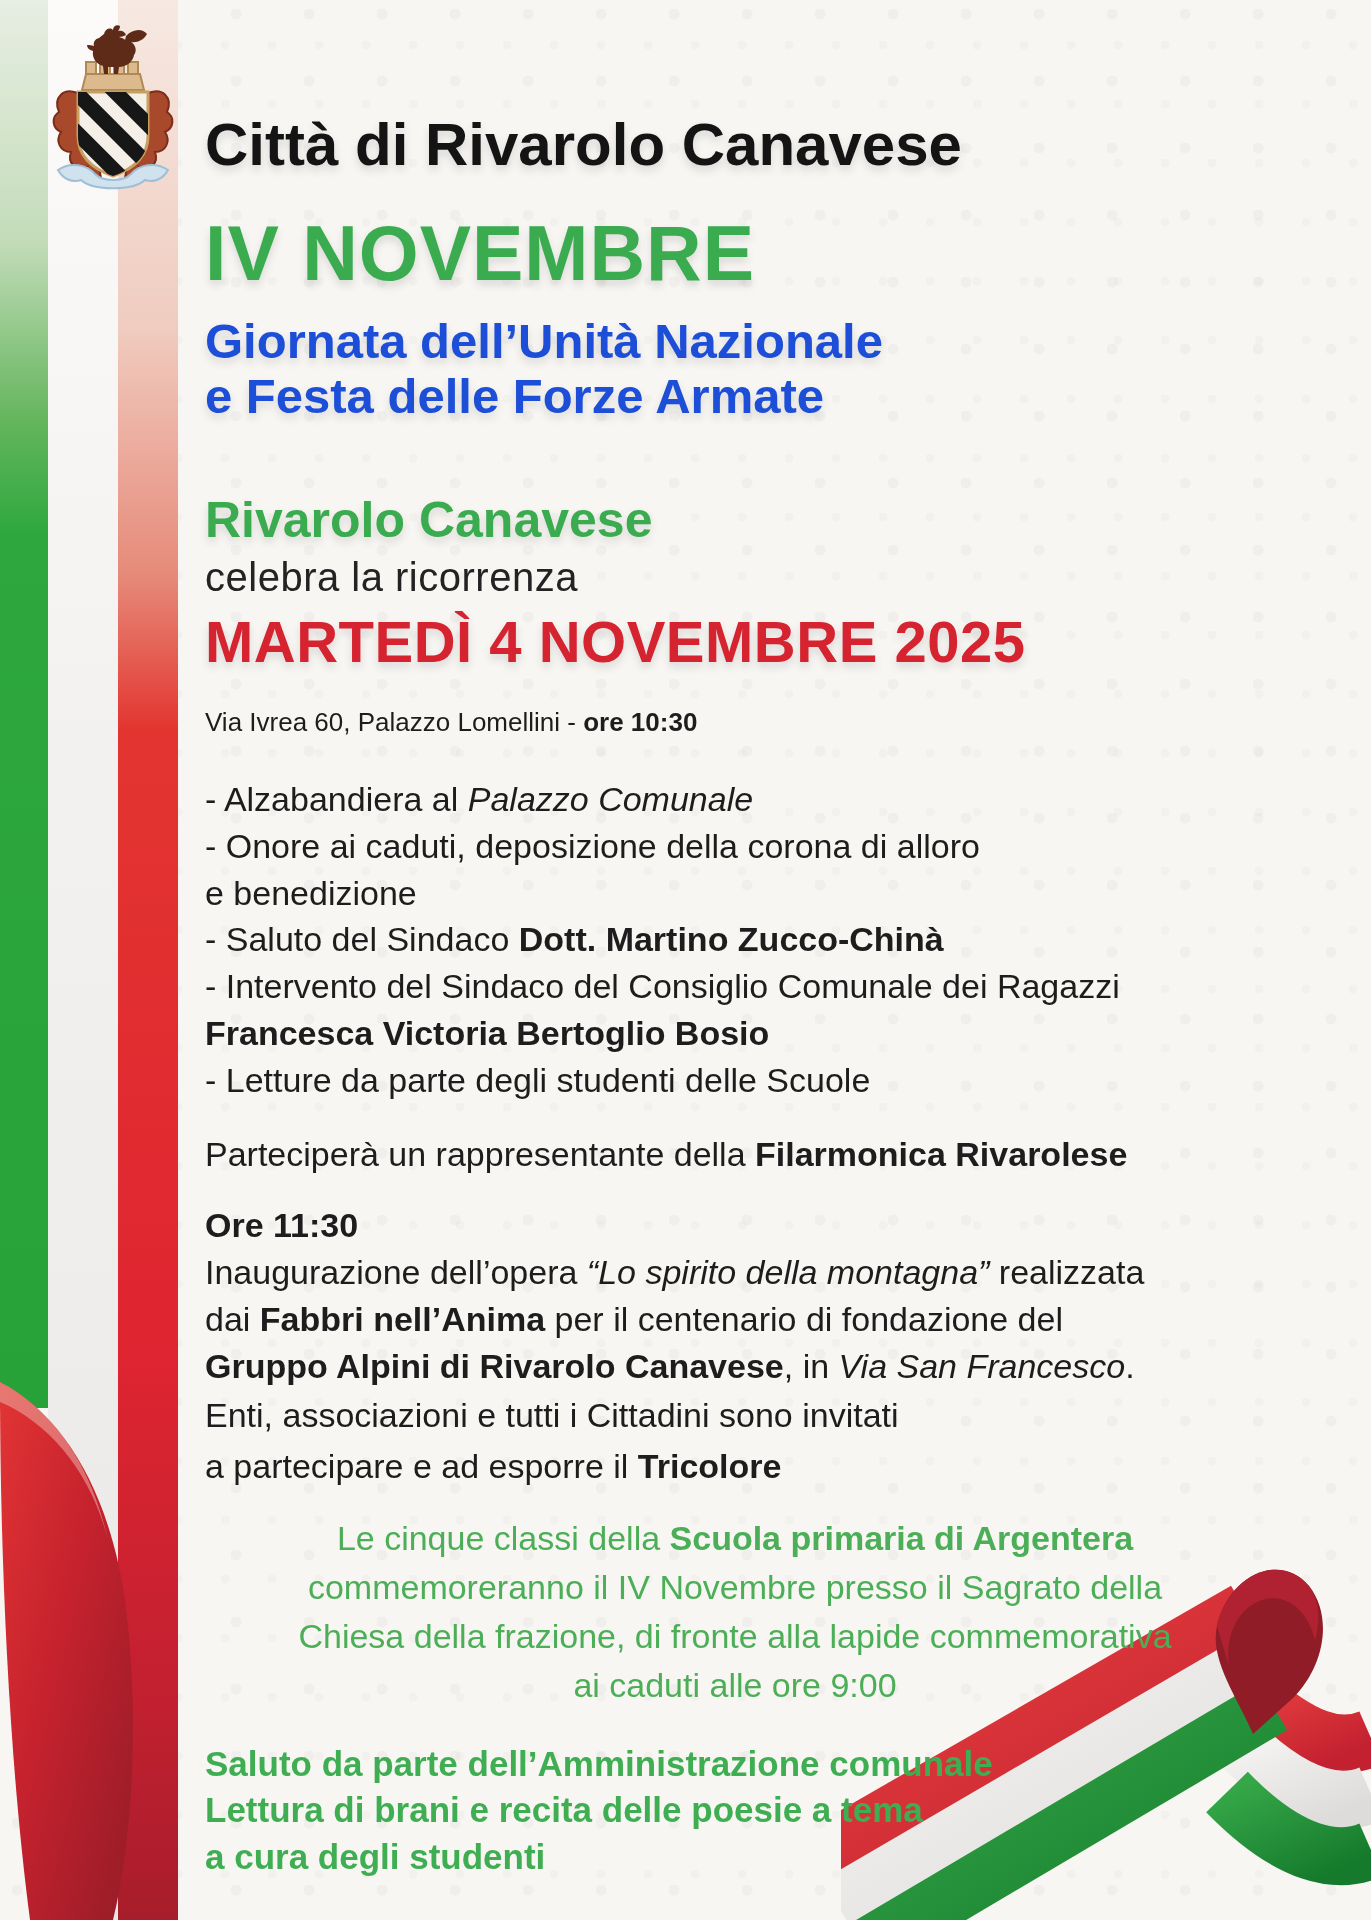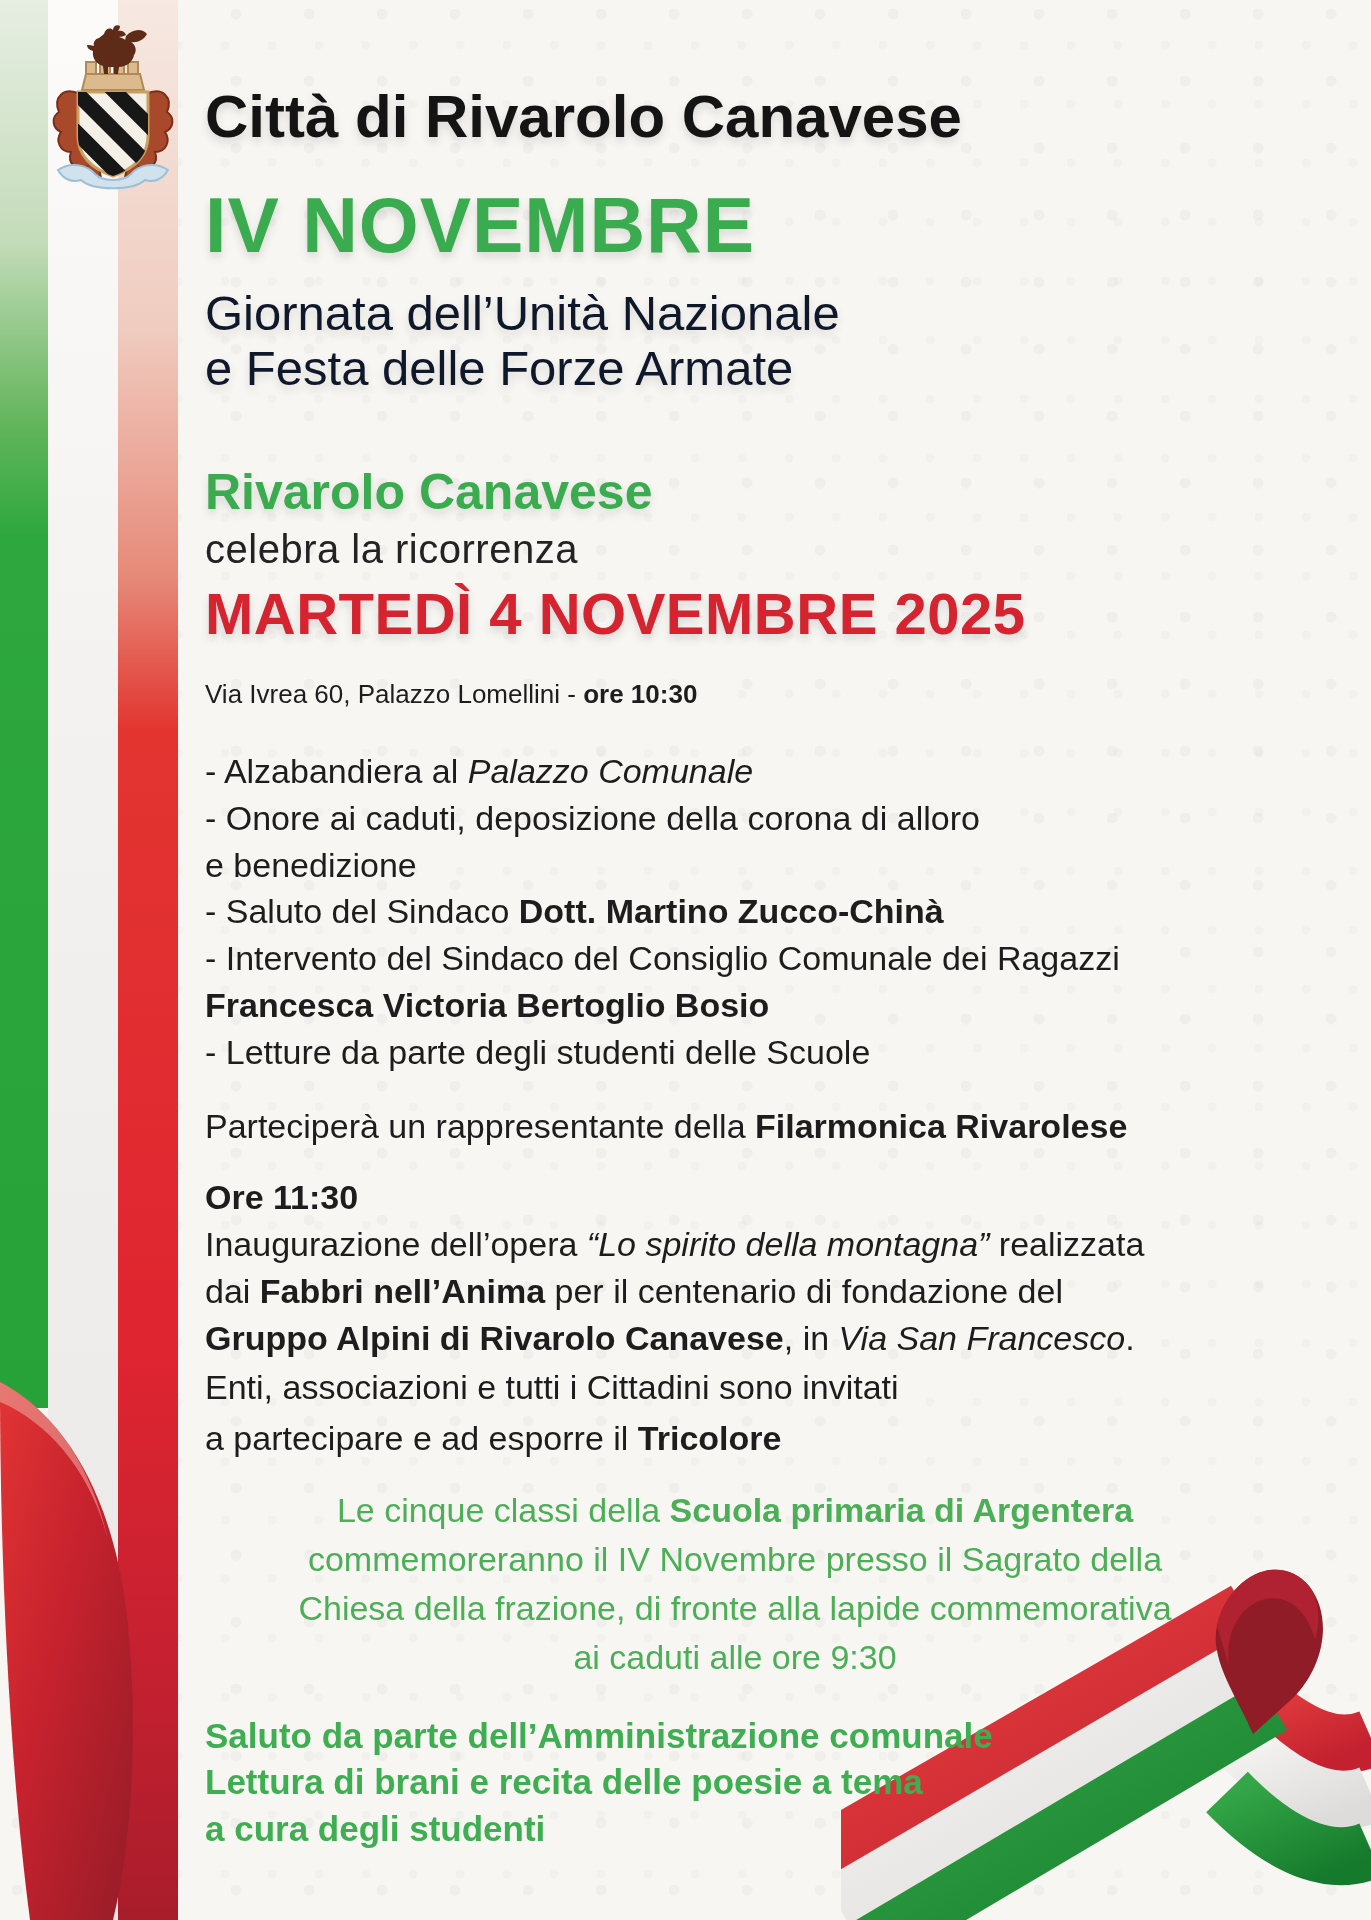--- a/index.html
+++ b/index.html
@@ -20,29 +20,29 @@
   }
   svg{display:block;}
   .left-ribbon{position:absolute;left:0;top:0;z-index:1;}
   .corner-ribbon{position:absolute;right:0;bottom:0;z-index:1;}
   .crest{position:absolute;left:50px;top:20px;z-index:3;}
   .content{
     position:absolute;left:205px;top:0;width:1060px;z-index:2;
   }
   .h-shadow{text-shadow:0 5px 9px rgba(70,70,70,0.16);}
   .city{
-    margin:0;padding-top:82px;
+    margin:0;padding-top:110px;
     font-size:60px;font-weight:700;letter-spacing:0px;color:#141414;
   }
   .event-title{
     margin:30px 0 0 0;
     font-size:77px;font-weight:800;letter-spacing:1px;color:#3aab4f;
   }
   .subtitle{
-    margin-top:16px;font-size:49px;font-weight:400;line-height:1.13;color:#0f172a;
+    margin-top:16px;font-size:49px;font-weight:700;line-height:1.13;color:#1d4ed8;
   }
   .place{
     margin:66px 0 0 0;font-size:50px;font-weight:700;color:#3aab4f;
   }
   .celebra{
     margin-top:6px;font-size:40px;font-weight:300;color:#232323;letter-spacing:0.5px;
   }
   .date{
     margin:8px 0 0 0;font-size:58px;font-weight:700;letter-spacing:0.5px;color:#d62330;
   }
@@ -208,21 +208,21 @@
 
   <div class="block invitation">
       <div class="line"><span class="s-r">Enti, associazioni e tutti i Cittadini sono invitati</span></div>
       <div class="line"><span class="s-r">a partecipare e ad esporre il </span><span class="s-b">Tricolore</span></div>
     </div>
 
   <div class="block school-note">
       <div class="line"><span class="s-r">Le cinque classi della </span><span class="s-b">Scuola primaria di Argentera</span></div>
       <div class="line"><span class="s-r">commemoreranno il IV Novembre presso il Sagrato della</span></div>
       <div class="line"><span class="s-r">Chiesa della frazione, di fronte alla lapide commemorativa</span></div>
-      <div class="line"><span class="s-r">ai caduti alle ore 9:30</span></div>
+      <div class="line"><span class="s-r">ai caduti alle ore 9:00</span></div>
     </div>
 
   <div class="block closing-note">
       <div class="line"><span class="s-b">Saluto da parte dell’Amministrazione comunale</span></div>
       <div class="line"><span class="s-b">Lettura di brani e recita delle poesie a tema</span></div>
       <div class="line"><span class="s-b">a cura degli studenti</span></div>
     </div>
 </div>
 
 </body></html>

